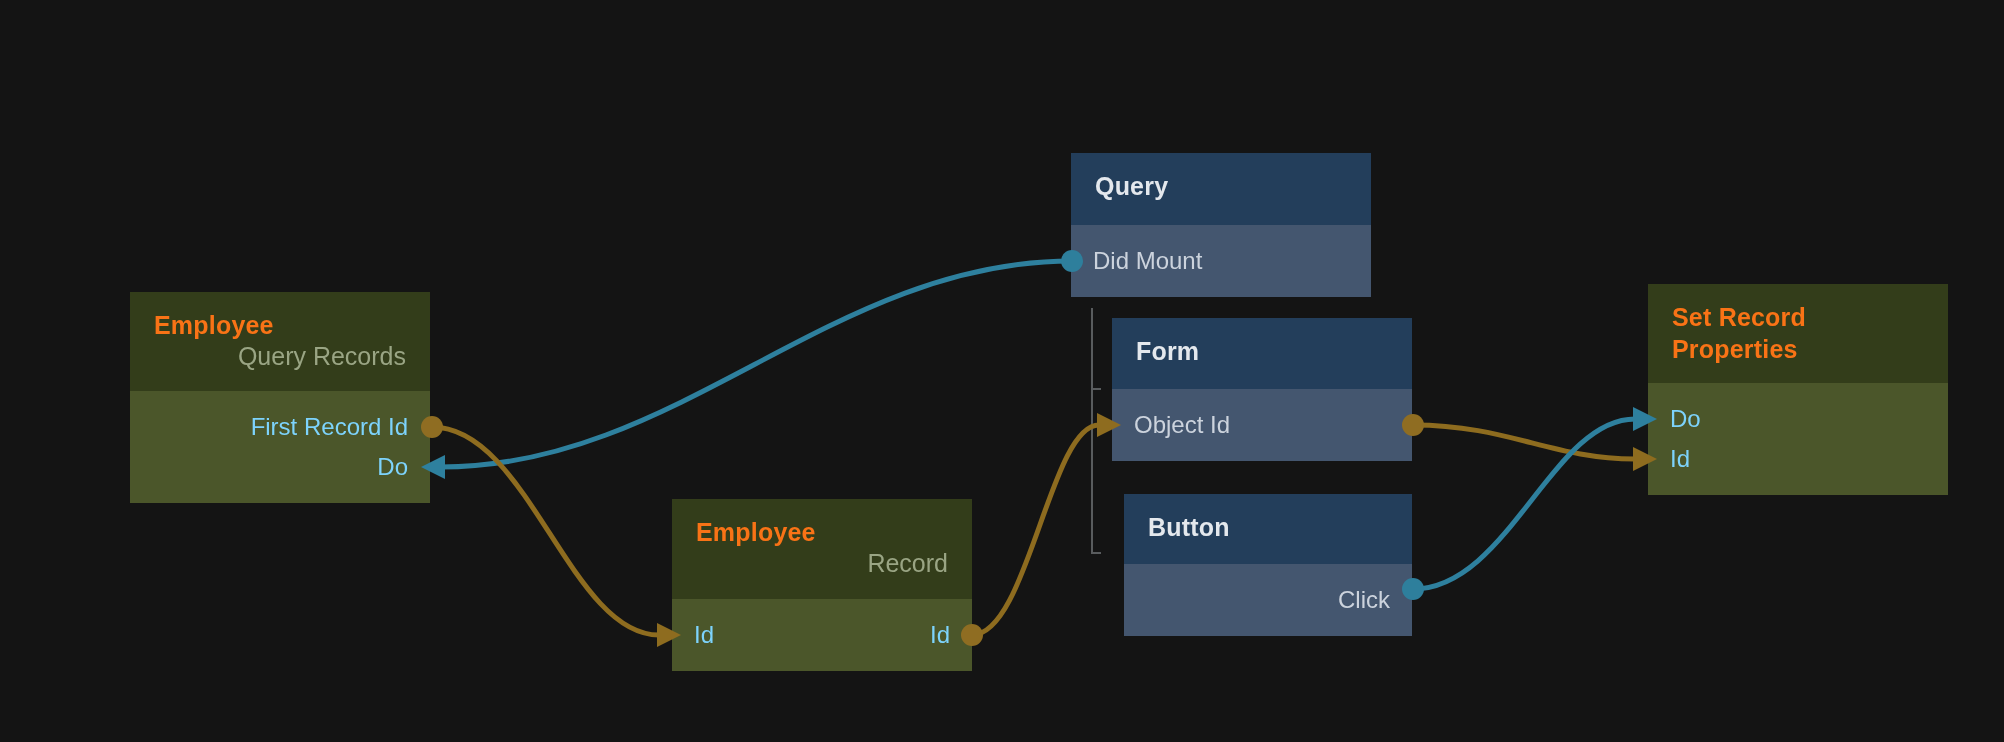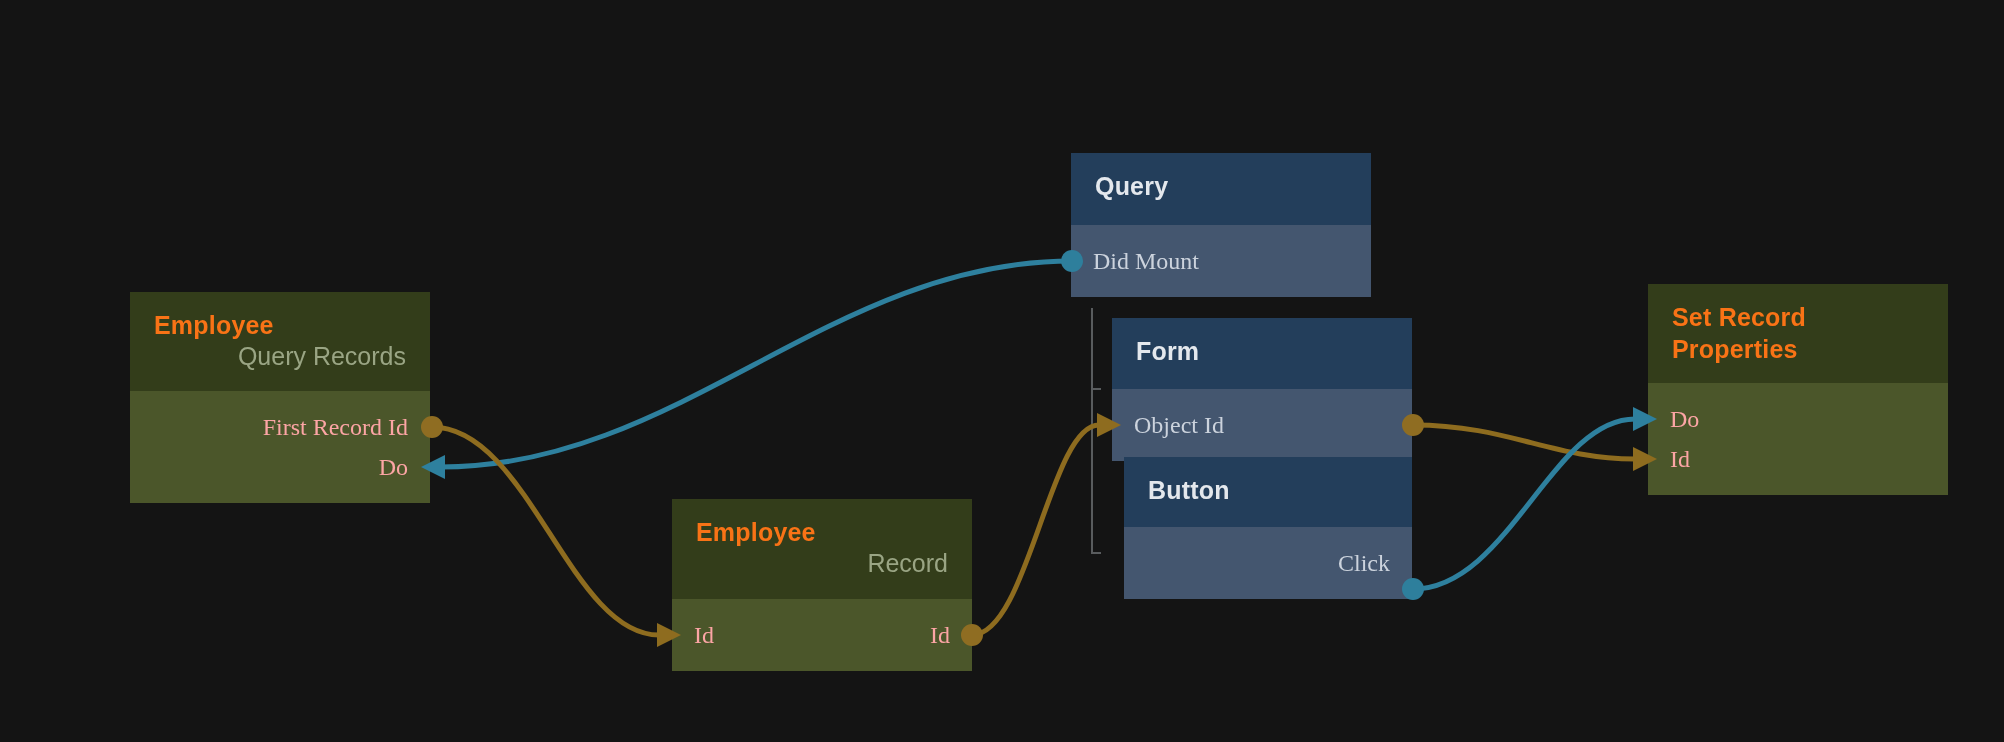--- a/index.html
+++ b/index.html
@@ -9,41 +9,41 @@
     position:relative;overflow:hidden;
     font-family:"Liberation Sans",sans-serif;
   }
   .canvas{position:absolute;inset:0;}
 
   
   .node{position:absolute;width:300px;box-sizing:border-box;}
   .hd{padding:17px 24px 0;box-sizing:border-box;}
   .t{font-size:25px;font-weight:bold;line-height:32px;letter-spacing:.2px;}
   .s{font-size:25px;line-height:31px;}
-  .bd{padding:16px 0;font-family:Liberation Serif, serif;}
+  .bd{padding:16px 0;}
   .prow{height:40px;display:flex;align-items:center;padding:0 22px;font-size:24px;}
   .prow.right{justify-content:flex-end;}
   .prow.between{justify-content:space-between;}
 
   .green .hd{background:#333d1a;}
   .green .bd{background:#4b562a;}
   .green .t{color:#f97316;}
   .green .s{color:#9aa584;text-align:right;}
-  .green .prow{color:#fca5a5;}
+  .green .prow{color:#7dd3fc;}
 
   .blue .hd{background:#233e5b;}
   .blue .bd{background:#44566f;}
   .blue .t{color:#e4e8ed;}
   .blue .prow{color:#ccd3dd;}
 
   
   #n-eqr{left:130px;top:292px;}   #n-eqr .hd{height:99px;}   #n-eqr .bd{height:80px;}
   #n-group{left:1071px;top:153px;}#n-group .hd{height:72px;} #n-group .bd{height:40px;}
   #n-form{left:1112px;top:318px;border-radius:25px;} #n-form .hd{height:71px;}  #n-form .bd{height:40px;}
-  #n-button{left:1112px;top:457px;padding-left:12px;}#n-button .hd{height:70px;}#n-button .bd{height:40px;}
+  #n-button{left:1112px;top:494px;padding-left:12px;}#n-button .hd{height:70px;}#n-button .bd{height:40px;}
   #n-er{left:672px;top:499px;}    #n-er .hd{height:100px;}   #n-er .bd{height:40px;}
   #n-srp{left:1648px;top:284px;}  #n-srp .hd{height:99px;}   #n-srp .bd{height:80px;}
 
   
   svg.wires{position:absolute;inset:0;pointer-events:none;}
   .wire{fill:none;stroke-width:5;}
   .wire-data{stroke:#8e6c1f;}
   .wire-signal{stroke:#2e809e;}
   .dot-data{fill:#8f6d22;}
   .dot-signal{fill:#2e7f9c;}

